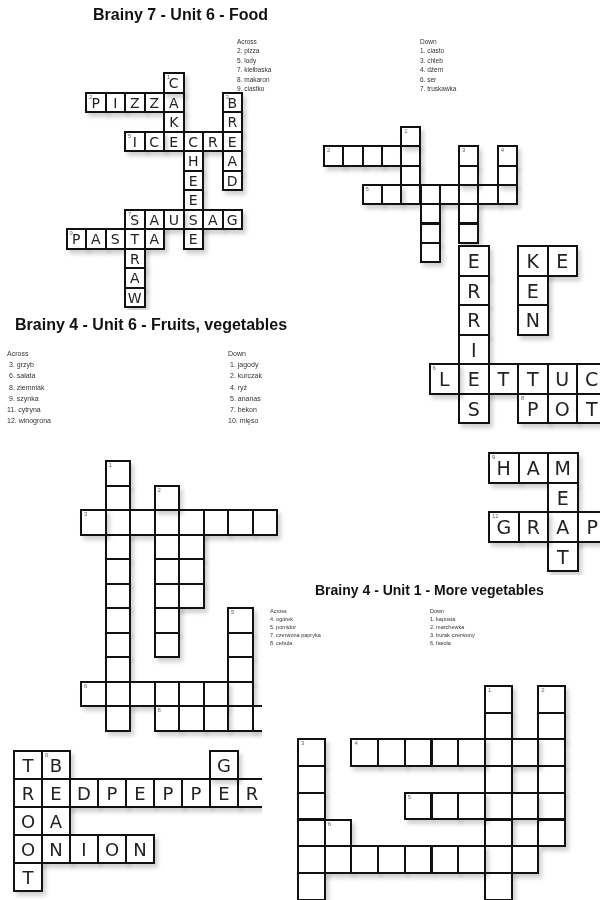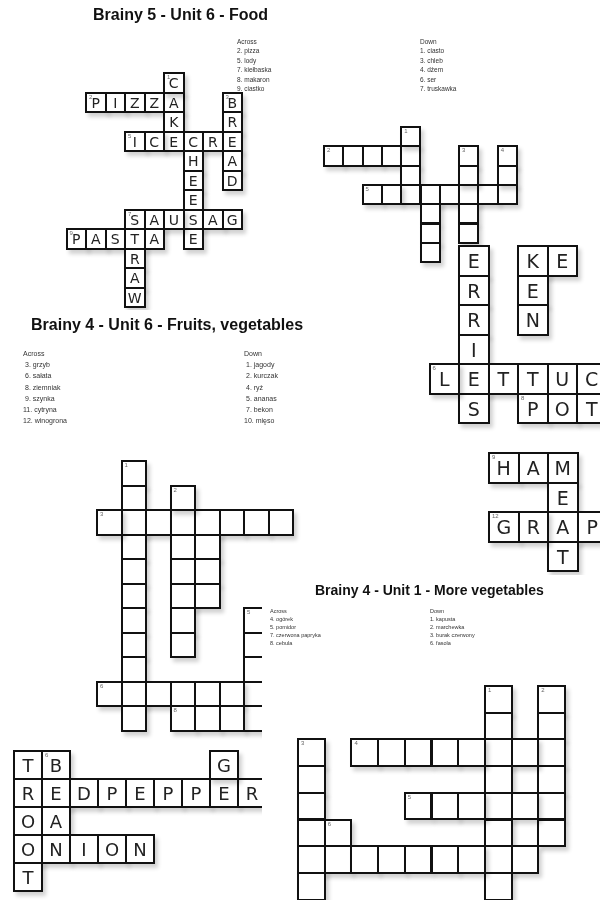--- a/index.html
+++ b/index.html
@@ -10,21 +10,21 @@
   .clues div{white-space:nowrap;}
   .cell{position:absolute;box-sizing:border-box;border:2px solid #111;background:#fff;box-shadow:3px 4px 4px rgba(0,0,0,0.18);
         font-family:"DejaVu Sans",sans-serif;color:#222;text-align:center;}
   .cell .n{position:absolute;left:2px;top:0;font-size:6px;color:#666;line-height:1;font-family:"Liberation Sans",sans-serif;}
   .cell .l{display:block;}
 </style>
 </head>
 <body>
 
 <div class="panel" style="left:0;top:0;width:300px;height:312px;">
-  <div class="title" style="left:93px;top:6px;font-size:16px;">Brainy 5 - Unit 6 - Food</div>
+  <div class="title" style="left:93px;top:6px;font-size:16px;">Brainy 7 - Unit 6 - Food</div>
   <div class="clues" style="left:237px;top:37px;font-size:6.5px;">
     <div>Across</div>
     <div>2. pizza</div>
     <div>5. lody</div>
     <div>7. kiełbaska</div>
     <div>8. makaron</div>
     <div>9. ciastko</div>
   </div>
   <div id="food-grid">
       <div class="cell" style="left: 85px; top: 91.5px; width: 21.5px; height: 21.5px; font-size: 14px; line-height: 19.5px;">
@@ -270,21 +270,21 @@
       <span class="l">G</span>
     </div>
     <div class="cell" style="left: 517.5px; top: 511px; width: 31.5px; height: 31.5px; font-size: 19px; line-height: 29.5px;">
       <span class="l">R</span>
     </div>
     <div class="cell" style="left: 576.5px; top: 511px; width: 31.5px; height: 31.5px; font-size: 19px; line-height: 29.5px;">
       <span class="l">P</span>
     </div>
   </div>
 
-<div class="panel" style="left:16px;top:310px;width:335px;height:430px;">
+<div class="panel" style="left:0;top:310px;width:335px;height:430px;">
   <div class="title" style="left:15px;top:6px;font-size:16px;">Brainy 4 - Unit 6 - Fruits, vegetables</div>
   <div class="clues" style="left:7px;top:38px;font-size:7px;line-height:1.6;">
     <div>Across</div>
     <div style="padding-left:2px;">3. grzyb</div>
     <div style="padding-left:2px;">6. sałata</div>
     <div style="padding-left:2px;">8. ziemniak</div>
     <div style="padding-left:2px;">9. szynka</div>
     <div>11. cytryna</div>
     <div>12. winogrona</div>
   </div>

